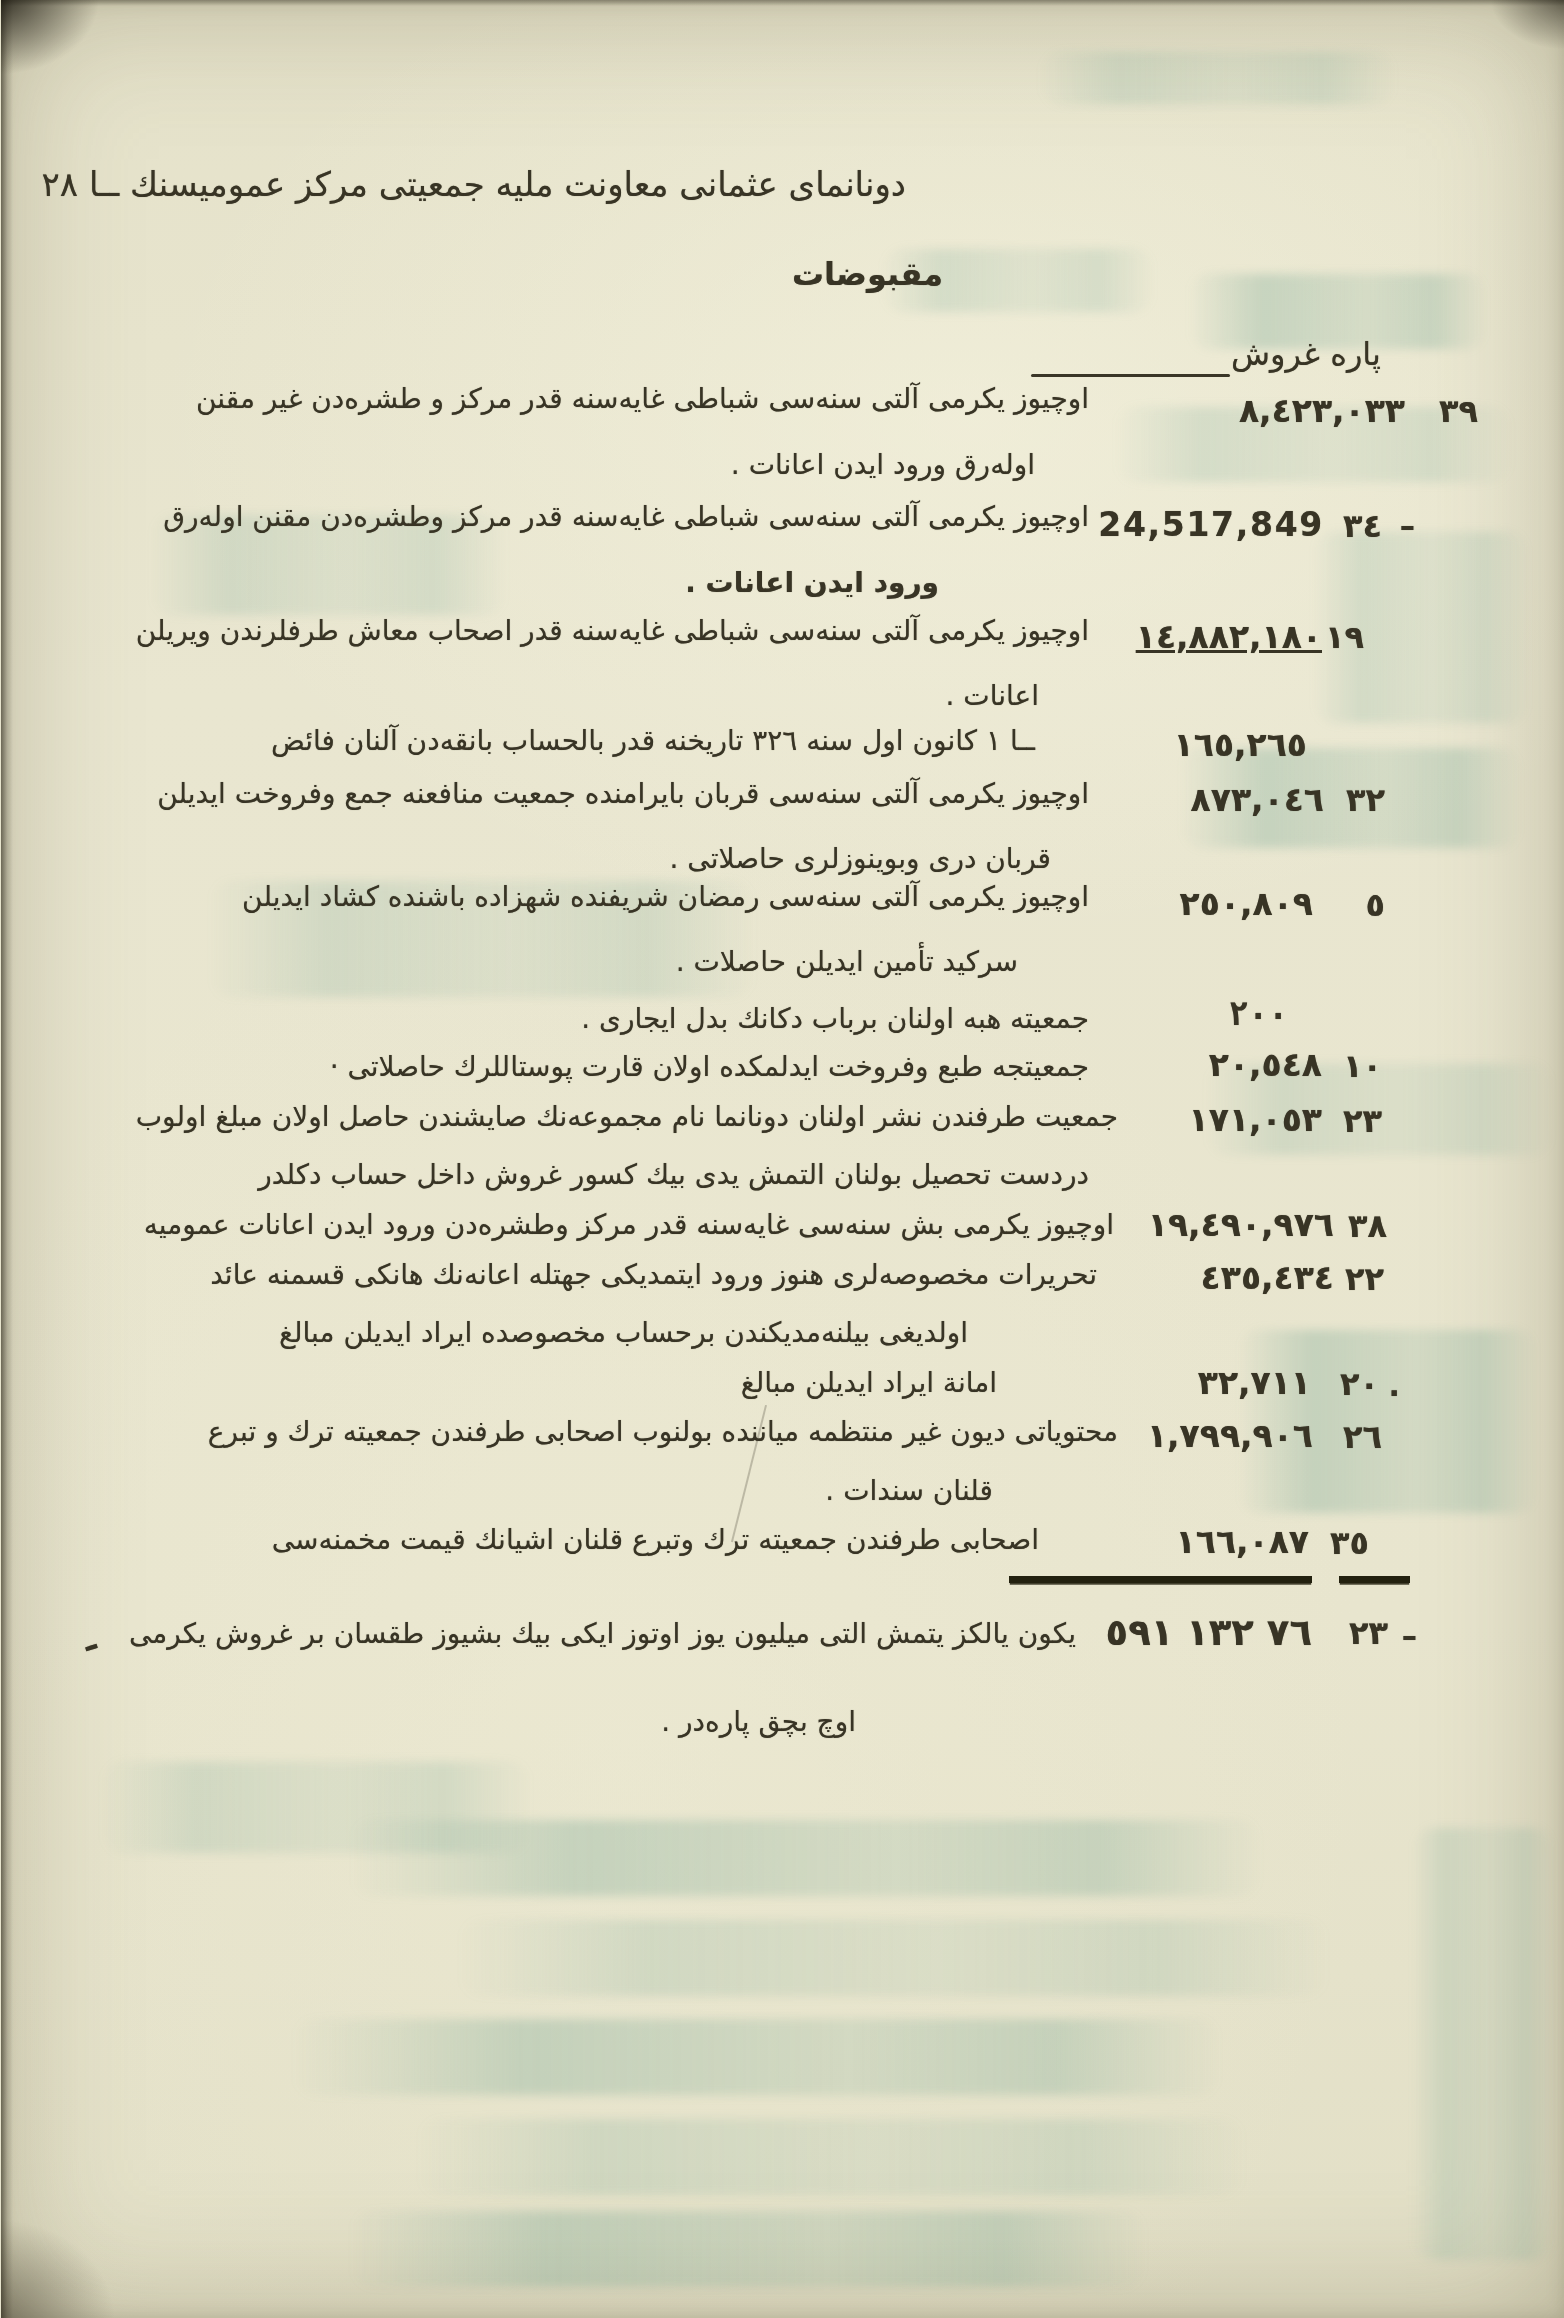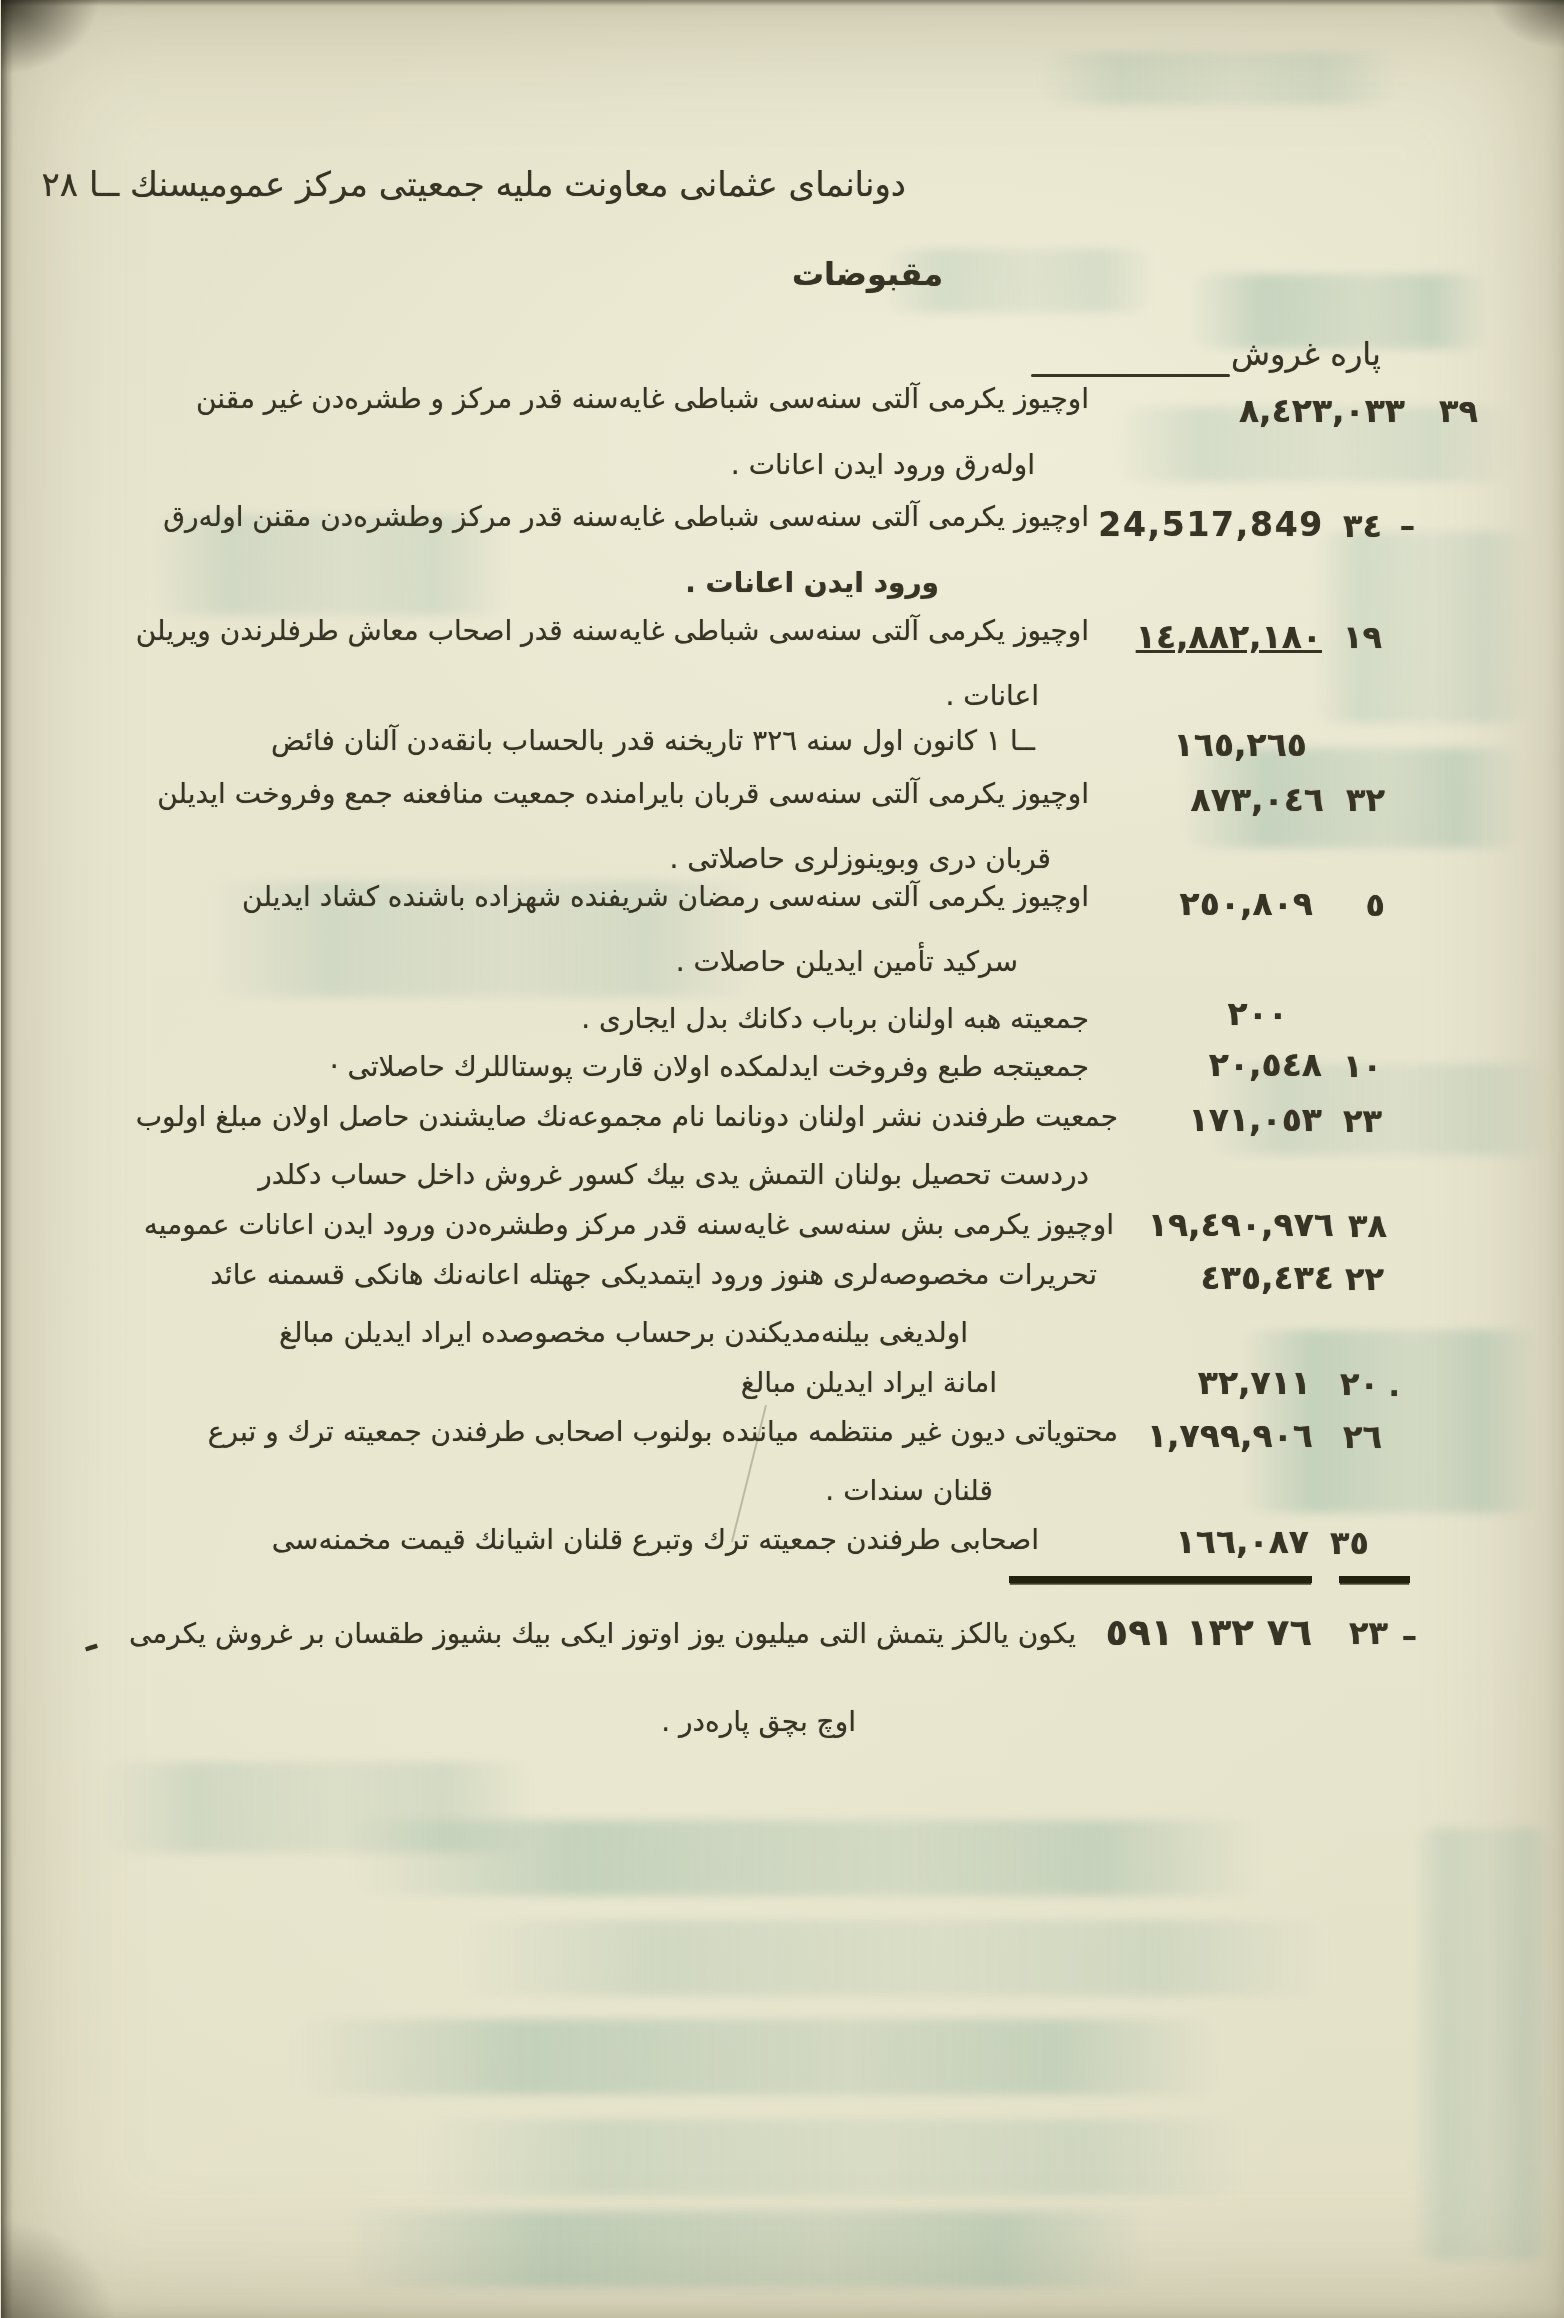--- a/index.html
+++ b/index.html
@@ -79,37 +79,37 @@
 
 <div class="line ink" style="top:499px;right:476px;">اوچیوز یکرمی آلتی سنه‌سی شباطی غایه‌سنه قدر مرکز وطشره‌دن مقنن اوله‌رق</div>
 <div class="line ink" style="top:565px;right:626px;font-weight:bold;">ورود ایدن اعانات .</div>
 <div class="num ink" style="top:505px;right:241px;">24,517,849</div>
 <div class="num ink para-num" style="top:507px;right:183px;">٣٤</div>
 <div class="dash ink" style="top:499px;right:152px;">ـ</div>
 
 <div class="line ink" style="top:613px;right:476px;">اوچیوز یکرمی آلتی سنه‌سی شباطی غایه‌سنه قدر اصحاب معاش طرفلرندن ویریلن</div>
 <div class="line ink" style="top:678px;right:526px;">اعانات .</div>
 <div class="num ink" style="top:617px;right:243px;text-decoration:underline;">١٤,٨٨٢,١٨٠</div>
-<div class="num ink para-num" style="top:618px;right:183px;">١٩</div>
+<div class="num ink para-num" style="top:618px;right:201px;">١٩</div>
 
 <div class="line ink" style="top:723px;right:530px;">ــا ١ كانون اول سنه ٣٢٦ تاریخنه قدر بالحساب بانقه‌دن آلنان فائض</div>
 <div class="num ink" style="top:725px;right:258px;">١٦٥,٢٦٥</div>
 
 <div class="line ink" style="top:776px;right:476px;">اوچیوز یکرمی آلتی سنه‌سی قربان بایرامنده جمعیت منافعنه جمع وفروخت ایدیلن</div>
 <div class="line ink" style="top:841px;right:514px;">قربان دری وبوینوزلری حاصلاتی .</div>
 <div class="num ink" style="top:780px;right:241px;">٨٧٣,٠٤٦</div>
 <div class="num ink para-num" style="top:781px;right:180px;">٣٢</div>
 
 <div class="line ink" style="top:879px;right:476px;">اوچیوز یکرمی آلتی سنه‌سی رمضان شریفنده شهزاده باشنده کشاد ایدیلن</div>
 <div class="line ink" style="top:944px;right:547px;">سرکید تأمین ایدیلن حاصلات .</div>
 <div class="num ink" style="top:884px;right:252px;">٢٥٠,٨٠٩</div>
 <div class="num ink para-num" style="top:886px;right:180px;">٥</div>
 
 <div class="line ink" style="top:1001px;right:476px;">جمعیته هبه اولنان برباب دکانك بدل ایجاری .</div>
-<div class="num ink" style="top:994px;right:277px;">٢٠٠</div>
+<div class="num ink" style="top:994px;right:277px;font-family:Liberation Mono, monospace;">٢٠٠</div>
 
 <div class="line ink" style="top:1049px;right:476px;">جمعیتجه طبع وفروخت ایدلمکده اولان قارت پوستاللرك حاصلاتی ·</div>
 <div class="num ink" style="top:1045px;right:243px;">٢٠,٥٤٨</div>
 <div class="num ink para-num" style="top:1047px;right:183px;">١٠</div>
 
 <div class="line ink" style="top:1099px;right:447px;">جمعیت طرفندن نشر اولنان دونانما نام مجموعه‌نك صایشندن حاصل اولان مبلغ اولوب</div>
 <div class="line ink" style="top:1157px;right:476px;">دردست تحصیل بولنان التمش یدی بیك كسور غروش داخل حساب دكلدر</div>
 <div class="num ink" style="top:1100px;right:243px;">١٧١,٠٥٣</div>
 <div class="num ink para-num" style="top:1102px;right:183px;">٢٣</div>
 

